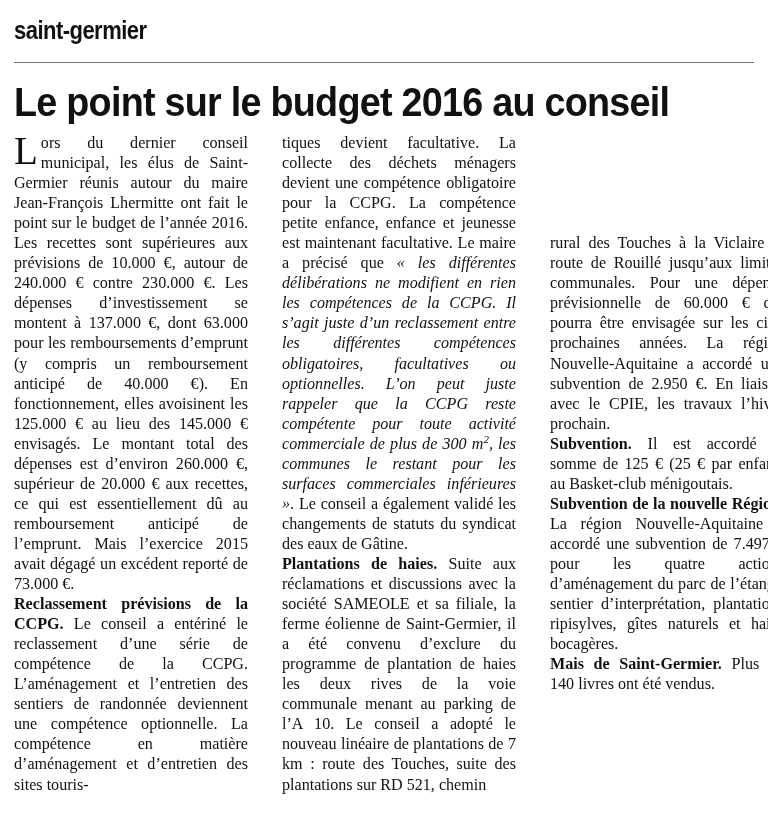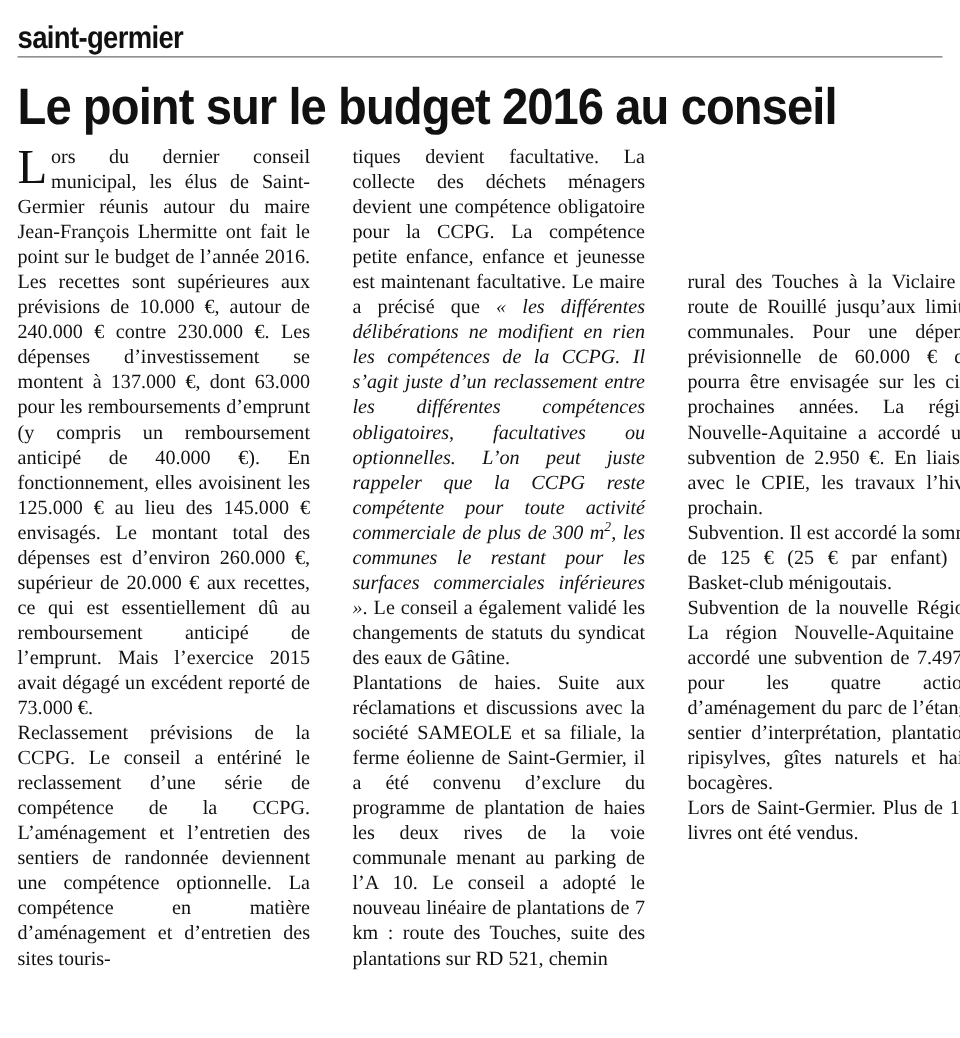--- a/index.html
+++ b/index.html
@@ -19,21 +19,21 @@
     width: 768px;
     height: 830px;
     box-sizing: border-box;
     padding: 0 14px;
   }
 
   
   .kicker-wrap {
     padding-top: 17px;
     border-bottom: 1.5px solid #6f6f6f;
-    padding-bottom: 1px;
+    padding-bottom: 18px;
   }
   .kicker {
     font-family: "Liberation Sans", sans-serif;
     font-weight: bold;
     font-size: 25px;
     line-height: 27px;
     letter-spacing: -0.6px;
     transform: scaleX(0.88);
     transform-origin: left center;
     color: #111111;
@@ -81,21 +81,21 @@
     float: left;
     font-size: 39px;
     line-height: 33px;
     padding: 0 3px 0 0;
     margin-top: 1px;
     font-weight: normal;
     font-family: "Liberation Serif", serif;
   }
 
   .lead-in {
-    font-weight: normal;
+    font-weight: bold;
   }
   .quote {
     font-style: italic;
   }
   sup {
     font-size: 0.68em;
     vertical-align: super;
     line-height: 0;
   }
 </style>
@@ -119,17 +119,17 @@
 
     <div class="col">
       <p class="para"><span>tiques devient facultative. La collecte des déchets ménagers devient une compétence obligatoire pour la CCPG. La compétence petite enfance, enfance et jeunesse est maintenant facultative. Le maire a précisé que </span><span class="quote">« les différentes délibérations ne modifient en rien les compétences de la CCPG. Il s’agit juste d’un reclassement entre les différentes compétences obligatoires, facultatives ou optionnelles. L’on peut juste rappeler que la CCPG reste compétente pour toute activité commerciale de plus de 300 m</span><sup class="quote">2</sup><span class="quote">, les communes le restant pour les surfaces commerciales inférieures »</span><span>. Le conseil a également validé les changements de statuts du syndicat des eaux de Gâtine.</span></p>
       <p class="para"><span class="lead-in">Plantations de haies.</span><span> Suite aux réclamations et discussions avec la société SAMEOLE et sa filiale, la ferme éolienne de Saint-Germier, il a été convenu d’exclure du programme de plantation de haies les deux rives de la voie communale menant au parking de l’A 10. Le conseil a adopté le nouveau linéaire de plantations de 7 km : route des Touches, suite des plantations sur RD 521, chemin</span></p>
     </div>
 
     <div class="col">
       <p class="para">rural des Touches à la Viclaire et route de Rouillé jusqu’aux limites communales. Pour une dépense prévisionnelle de 60.000 € qui pourra être envisagée sur les cinq prochaines années. La région Nouvelle-Aquitaine a accordé une subvention de 2.950 €. En liaison avec le CPIE, les travaux l’hiver prochain.</p>
       <p class="para"><span class="lead-in">Subvention.</span><span> Il est accordé la somme de 125 € (25 € par enfant) au Basket-club ménigoutais.</span></p>
       <p class="para"><span class="lead-in">Subvention de la nouvelle Région.</span><span> La région Nouvelle-Aquitaine a accordé une subvention de 7.497 € pour les quatre actions d’aménagement du parc de l’étang : sentier d’interprétation, plantations ripisylves, gîtes naturels et haies bocagères.</span></p>
-      <p class="para"><span class="lead-in">Lors de Saint-Germier.</span><span> Plus de 140 livres ont été vendus.</span></p>
+      <p class="para"><span class="lead-in">Mais de Saint-Germier.</span><span> Plus de 140 livres ont été vendus.</span></p>
     </div>
 
   </div>
 </div>
 
 </body></html>

